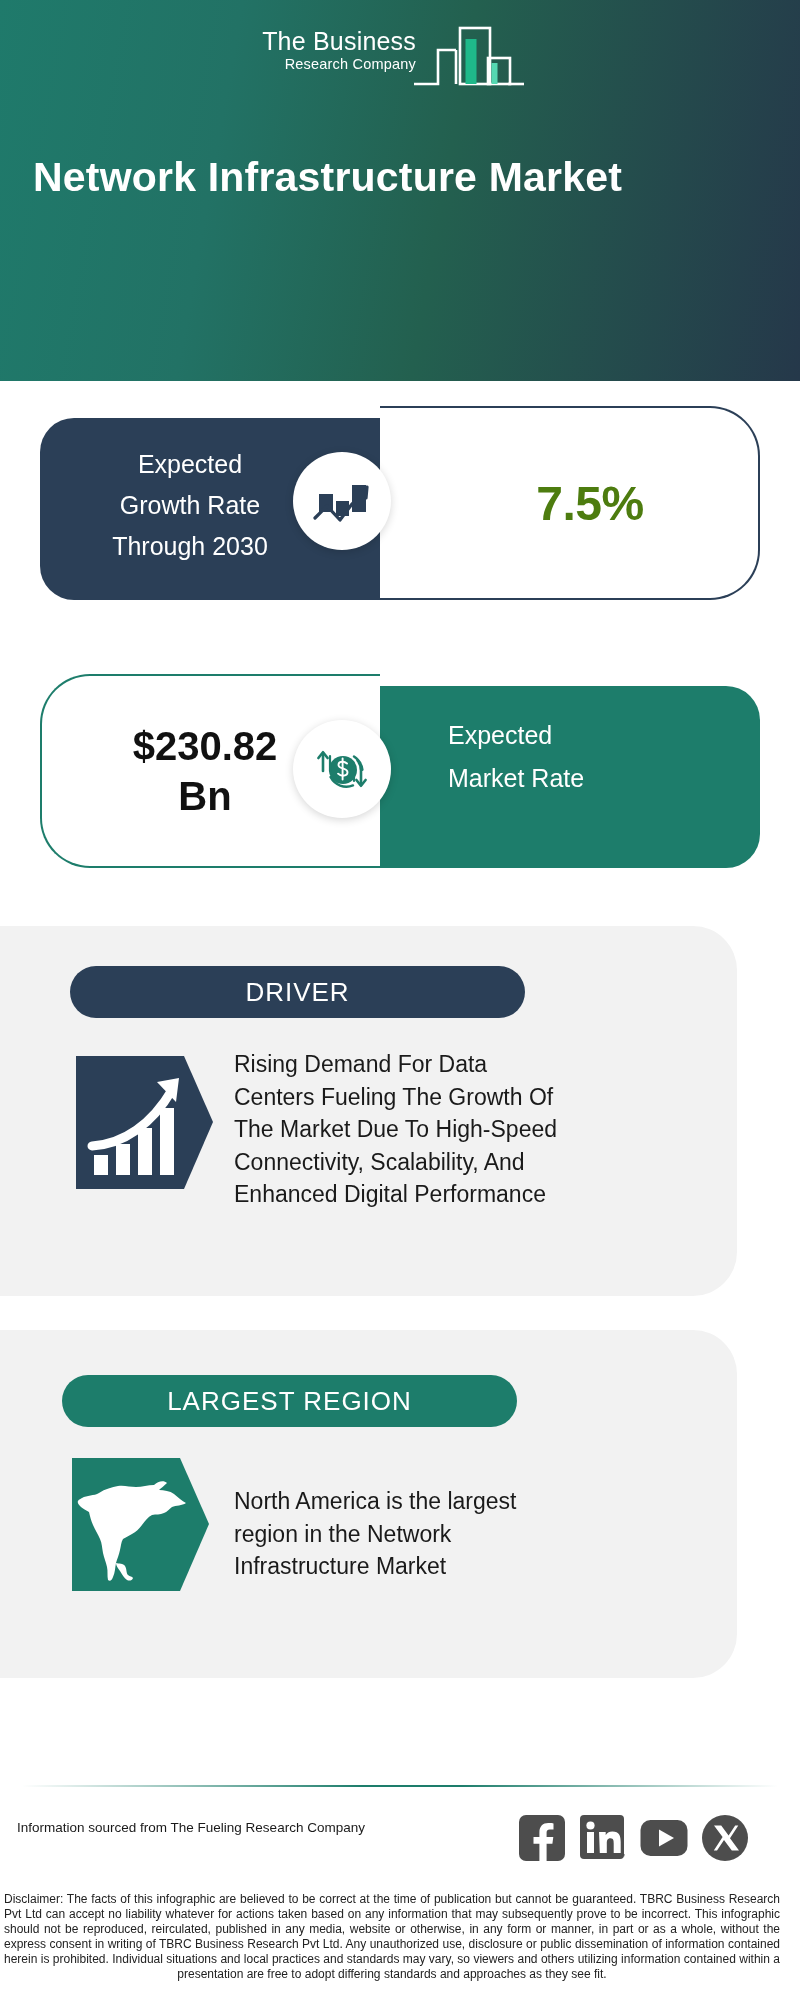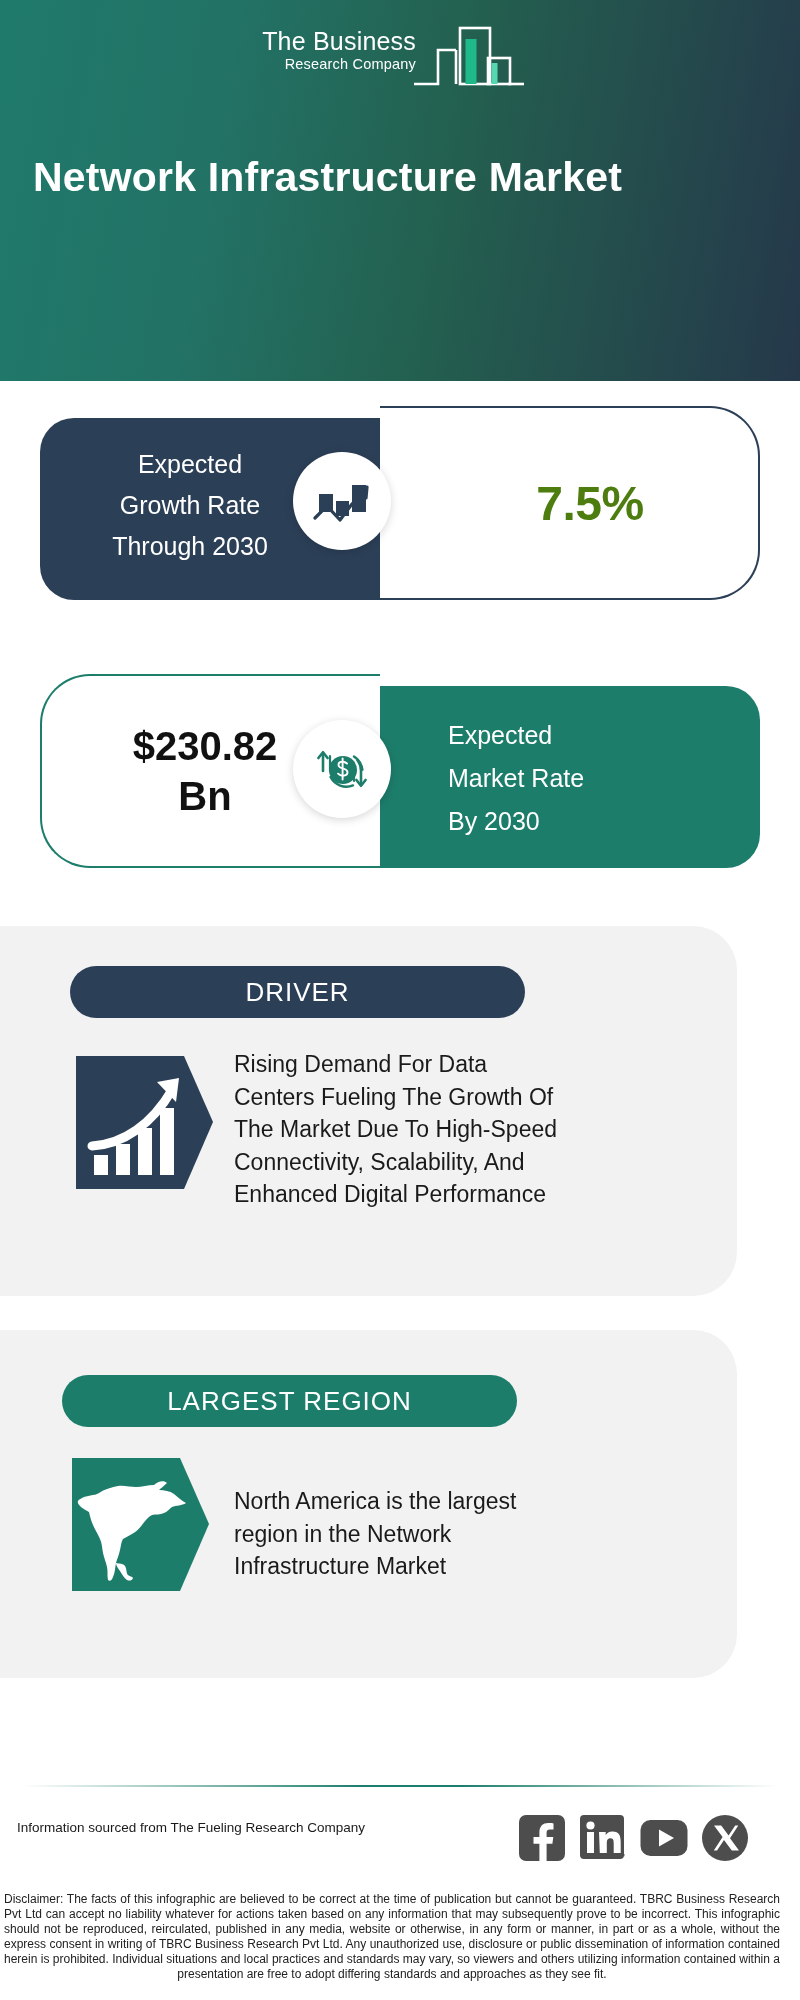--- a/index.html
+++ b/index.html
@@ -306,21 +306,20 @@
   <div class="card2">
     <div class="card2-left"></div>
     <div class="card2-value">
       <div>$230.82</div>
       <div>Bn</div>
     </div>
     <div class="card2-right">
       <div class="card2-right-text">
         <div>Expected</div>
         <div>Market Rate</div>
-        <div>By 2030</div>
       </div>
     </div>
   </div>
   <div class="badge-circle card2-badge">
     <svg width="64" height="64" viewBox="0 0 64 64">
       <circle cx="33" cy="33" r="14" fill="#1d7d6b"></circle>
       <path d="M37 26.5c-1.3-1.2-2.9-1.8-4.4-1.8-2.4 0-4.1 1.3-4.1 3.2 0 4.4 9 2.6 9 7.4 0 2.1-2 3.4-4.6 3.4-1.8 0-3.5-.7-4.8-2" fill="none" stroke="#ffffff" stroke-width="1.9" stroke-linecap="round"></path>
       <path d="M32.6 21.5v21" stroke="#ffffff" stroke-width="1.9" stroke-linecap="round"></path>
       <path d="M47.5 23.5a17 17 0 0 1 3.4 9" fill="none" stroke="#1d7d6b" stroke-width="2.4" stroke-linecap="round"></path>
       <path d="M44 19.5a19 19 0 0 1 8.4 13.2" fill="none" stroke="#1d7d6b" stroke-width="2.4" stroke-linecap="round"></path>

